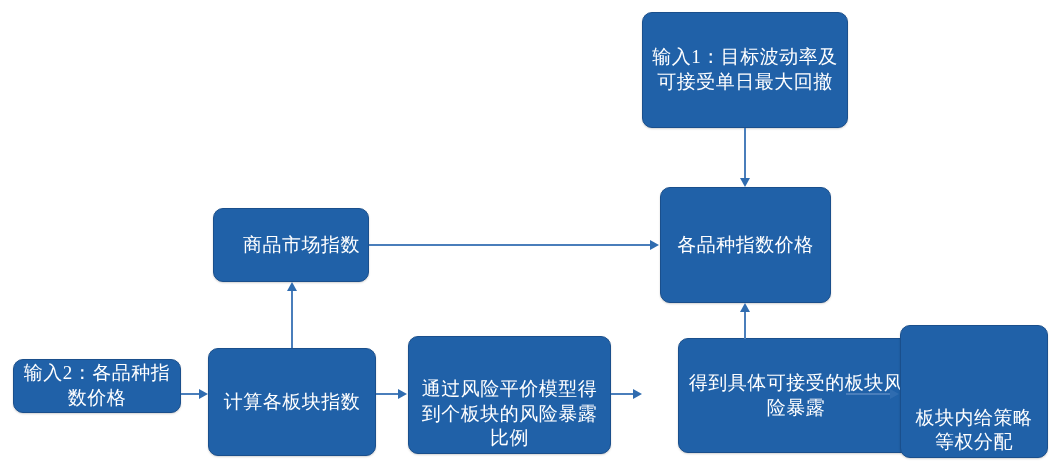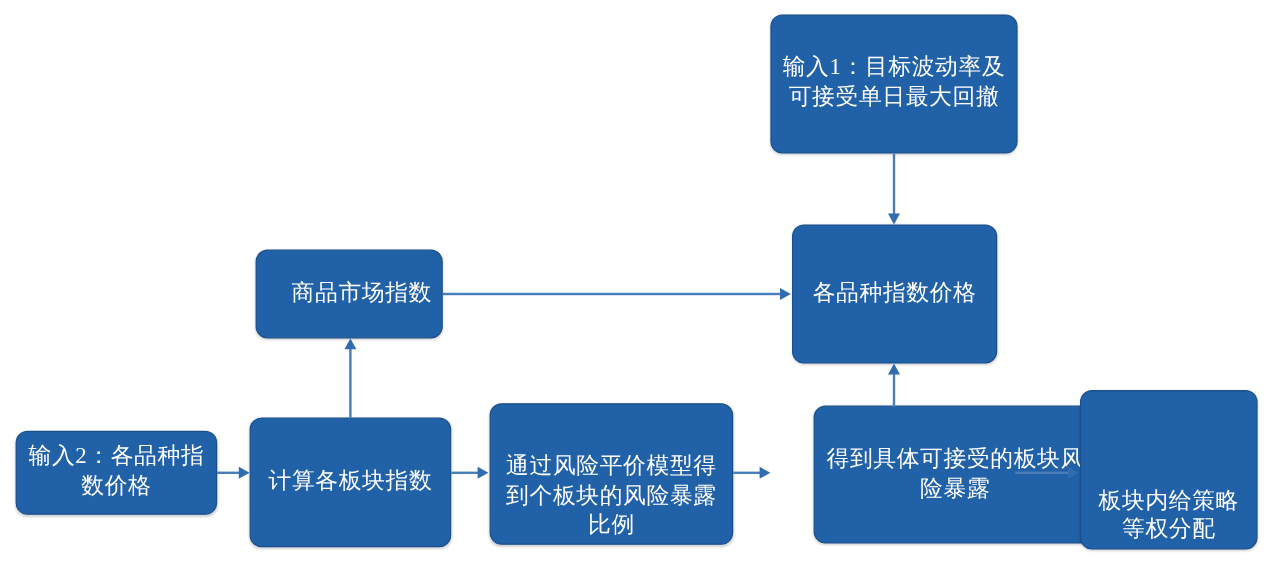--- a/index.html
+++ b/index.html
@@ -36,21 +36,21 @@
     user-select: none;
   }
   .node span {
     display: block;
     width: 100%;
   }
   
   #node-input1      { left: 642px; top: 12px;  width: 206px; height: 116px; }
   #node-actual-risk { left: 660px; top: 187px; width: 171px; height: 116px; }
   #node-market-idx  { left: 213px; top: 208px; width: 156px; height: 74px; text-align: right;  }
-  #node-input2      { left: 13px;  top: 359px; width: 168px; height: 70px;  }
+  #node-input2      { left: 13px;  top: 359px; width: 168px; height: 54px;  }
   #node-sector-idx  { left: 208px; top: 348px; width: 168px; height: 108px;  }
   #node-parity      { left: 408px; top: 336px; width: 203px; height: 118px; align-items: flex-end; }
   #node-exposure    { left: 678px; top: 338px; width: 236px; height: 115px; }
   #node-equal-w     { left: 900px; top: 325px; width: 148px; height: 133px; align-items: flex-end; }
 
   
   .edge {
     position: absolute;
     background: #4A7EBB;
   }

